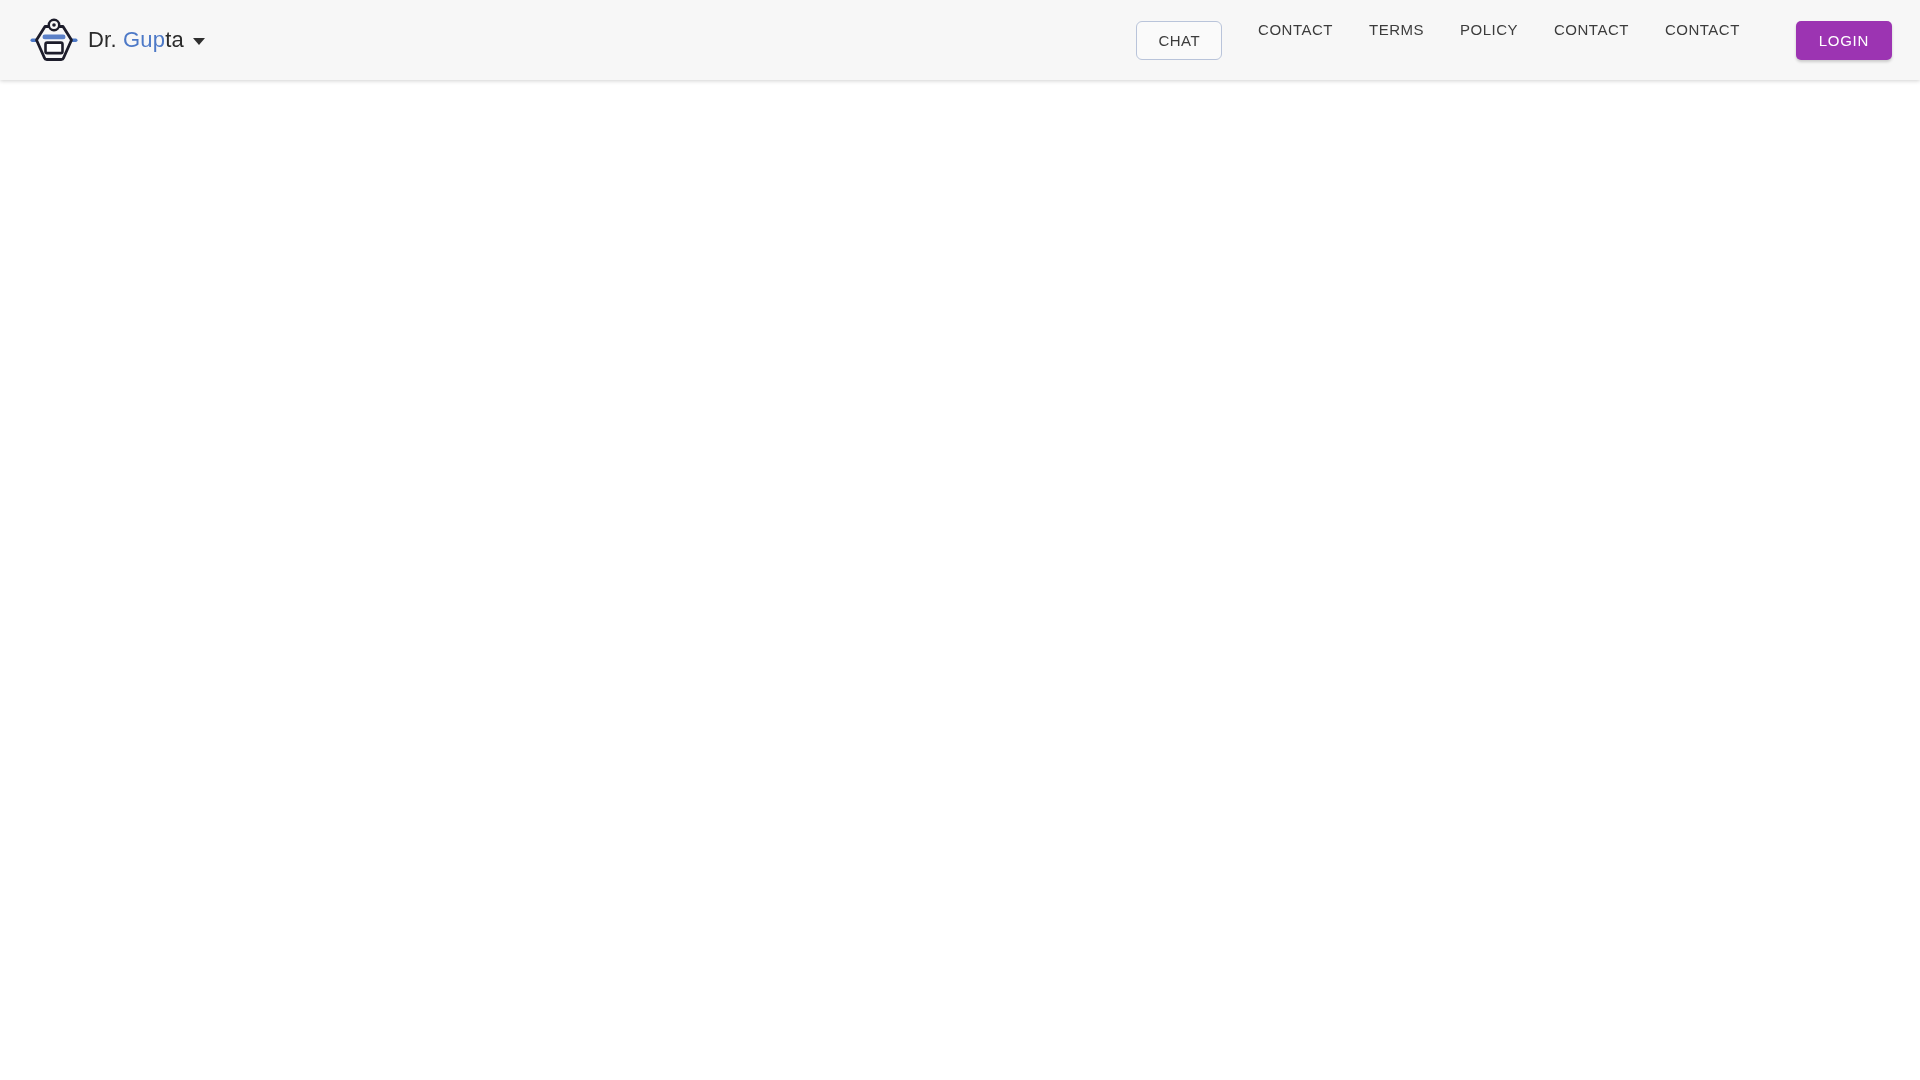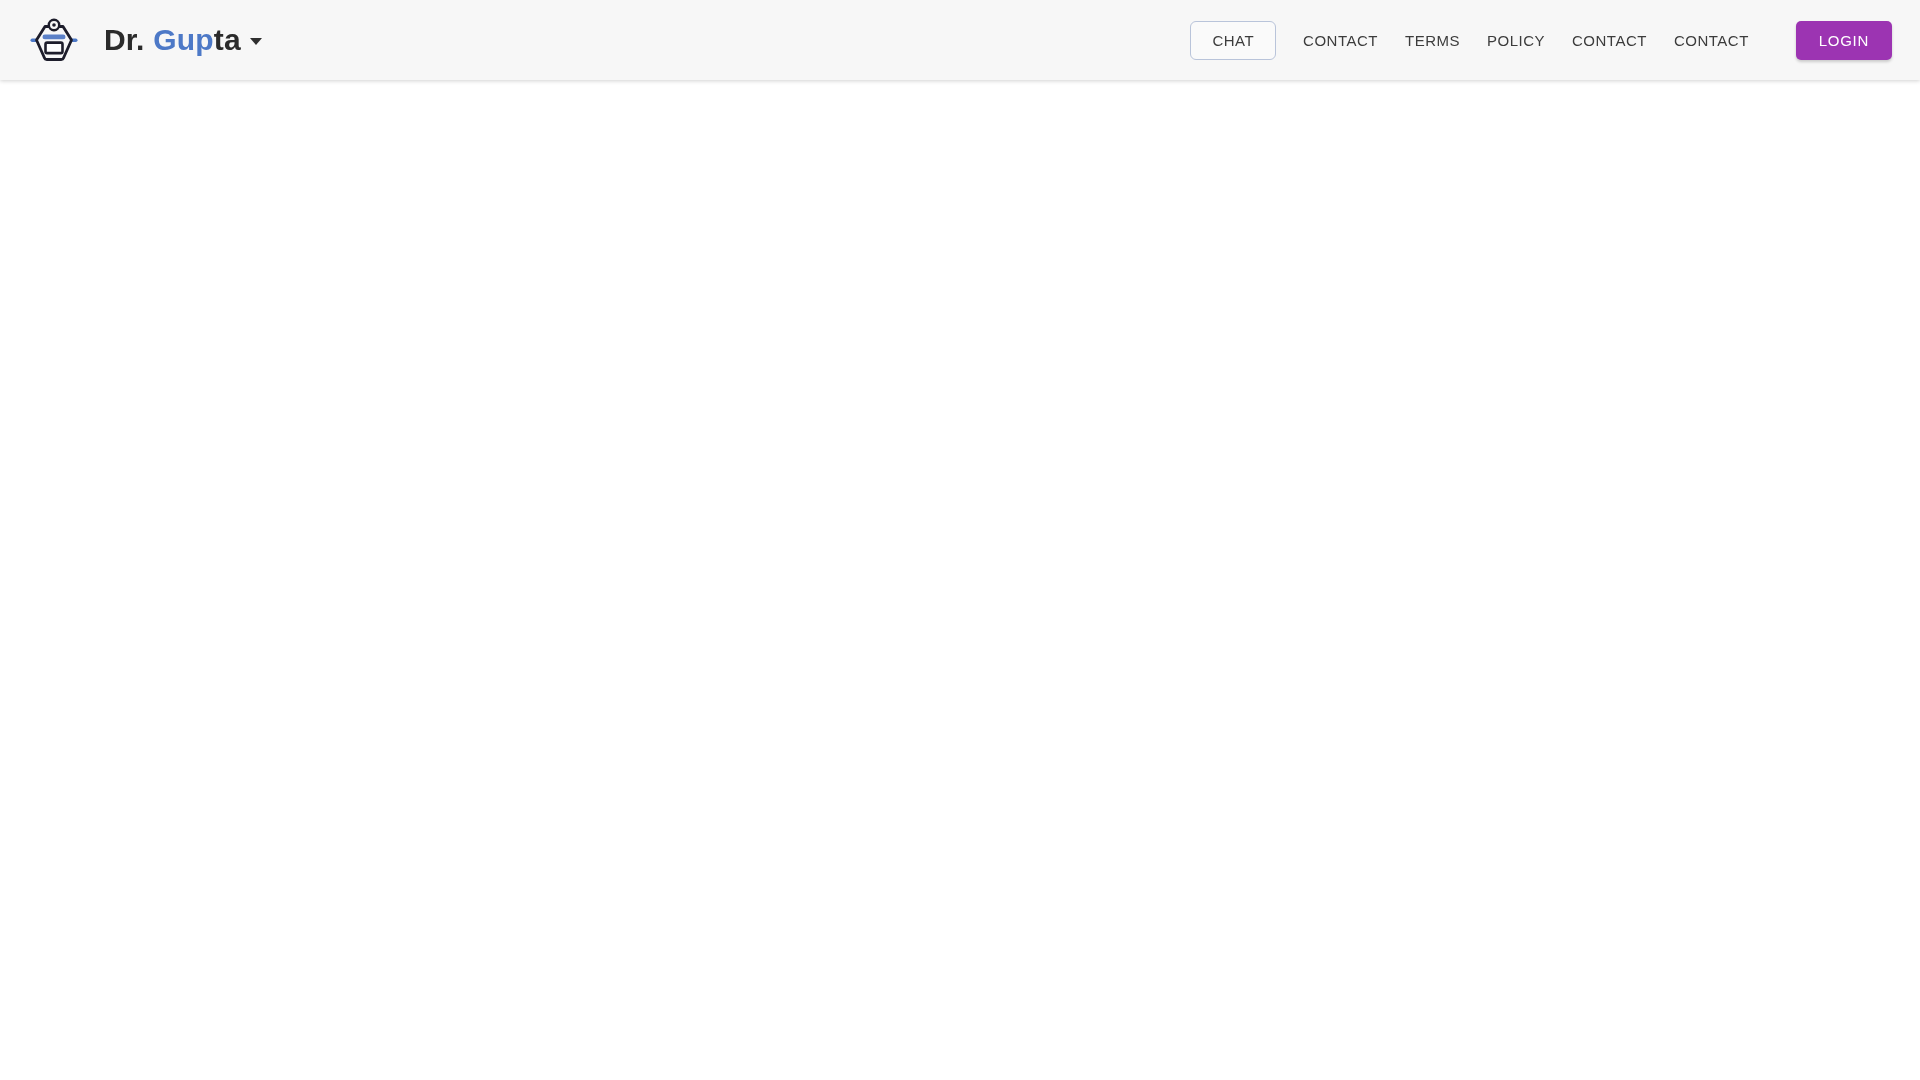--- a/index.html
+++ b/index.html
@@ -22,42 +22,41 @@
     position: relative;
     z-index: 2;
   }
   .brand {
     display: flex;
     align-items: center;
     cursor: pointer;
   }
   .brand-icon { width: 48px; height: 46px; display: block; }
   .brand-text {
-    margin-left: 26px;
-    font-size: 30px;
-    font-weight: 700;
+    margin-left: 10px;
+    font-size: 22px;
+    font-weight: 400;
     color: #2b2b2b;
     letter-spacing: 0.2px;
     white-space: pre;
   }
   .brand-text .hl { color: #4d79c7; }
   .caret-down {
     width: 0; height: 0;
     margin-left: 9px;
     margin-top: 3px;
     border-left: 6px solid transparent;
     border-right: 6px solid transparent;
     border-top: 7px solid #2f2f2f;
   }
 
   
   .nav {
     display: flex;
-    align-items: center;
-    gap: 27px;
+    gap: 36px;
   }
   .nav a {
     text-decoration: none;
     font-size: 15px;
     color: #3c3c3c;
     letter-spacing: 0.5px;
     cursor: pointer;
   }
   .nav a.boxed {
     border: 1px solid #b9c4da;

